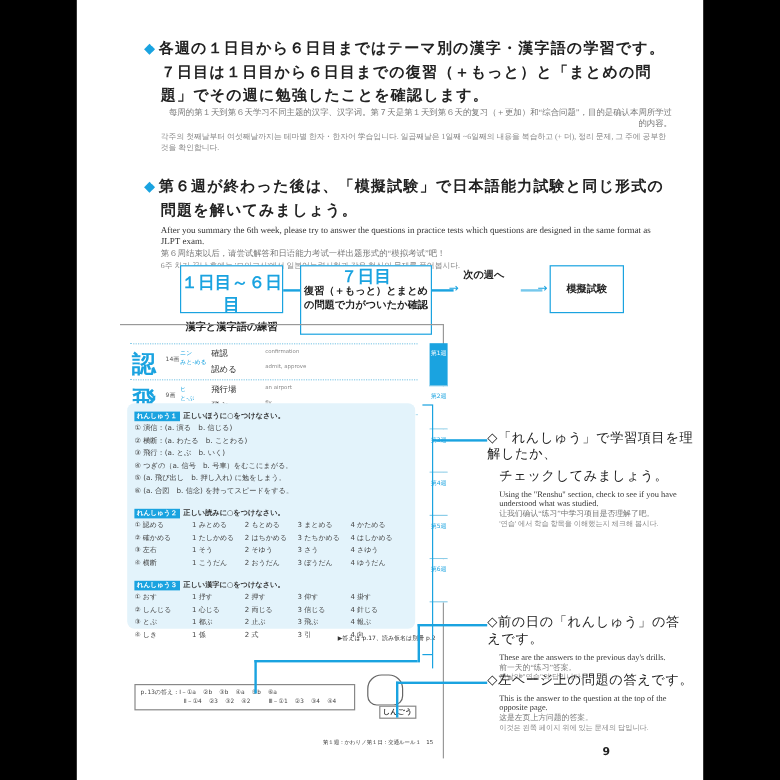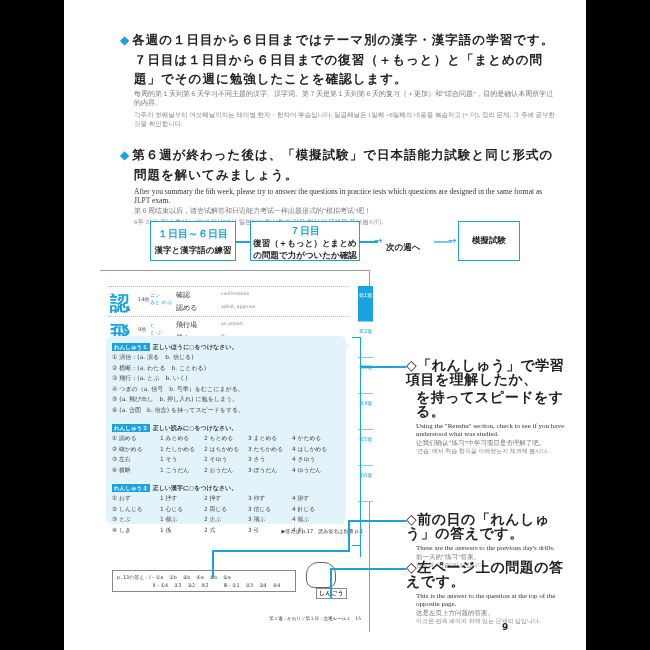--- a/index.html
+++ b/index.html
@@ -5,21 +5,21 @@
   * { box-sizing: border-box; margin: 0; padding: 0; }
   html, body { width: 650px; height: 650px; background: #000; overflow: hidden; }
   .page { position: absolute; left: 64px; top: 0; width: 522px; height: 650px; background: #fff; font-family: "DejaVu Sans", sans-serif; color: #222; }
   .blk { position: absolute; }
   .jp { font-size: 12.5px; font-weight: bold; letter-spacing: 1px; line-height: 19px; color: #222; }
   .diamond { color: #1aa3e0; font-size: 12px; margin-right: 2px; }
   .en { font-family: "Liberation Serif", serif; font-size: 7.5px; line-height: 8.5px; color: #333; }
   .zh { font-family: "Liberation Serif", serif; font-size: 7px; line-height: 9px; color: #777; }
   .ko { font-family: "Liberation Serif", serif; font-size: 6.5px; line-height: 9px; color: #888; }
   .flow-box { position: absolute; border: 1.5px solid #1aa3e0; background: #fff; font-size: 8.5px; font-weight: bold; text-align: center; color: #222; }
-  .flow-box .day { color: #1aa3e0; font-size: 10px; font-weight: bold; }
+  .flow-box .day { color: #1aa3e0; font-size: 14px; font-weight: bold; }
   .flow-line { position: absolute; background: #1aa3e0; height: 1.5px; }
   .arrow { position: absolute; color: #1aa3e0; font-size: 10px; line-height: 10px; }
   .inner { position: absolute; left: 36px; top: 270px; width: 270px; height: 362px; border-right: 1px solid #999; }
   .kanji-row { position: absolute; left: 8px; width: 240px; height: 30px; border-top: 1px dotted #8ccde8; }
   .big-kanji { position: absolute; left: 2px; top: 3px; font-size: 20px; color: #1aa3e0; font-weight: bold; font-family: "DejaVu Serif", serif; }
   .strokes { position: absolute; left: 30px; top: 9px; font-size: 5px; color: #555; }
   .reading { position: absolute; left: 42px; top: 5px; font-size: 5px; color: #1aa3e0; line-height: 7px; }
   .words { position: absolute; left: 68px; top: 2px; font-size: 7px; line-height: 13px; color: #333; }
   .gloss { position: absolute; left: 113px; top: 4px; font-size: 4.5px; line-height: 6.5px; color: #888; }
   .tabs { position: absolute; left: 258px; top: 16px; width: 15px; }
@@ -29,61 +29,61 @@
   .ex-head { font-size: 6px; font-weight: bold; color: #333; margin-top: 2px; height: 10px; line-height: 10px; }
   .ex-badge { display: inline-block; background: #1aa3e0; color: #fff; font-size: 5.5px; padding: 0 2px; margin-right: 3px; line-height: 8px; }
   .ex-line { font-size: 6px; color: #444; line-height: 10.5px; white-space: nowrap; }
   .grid { display: grid; grid-template-columns: 48px 44px 44px 44px 44px; font-size: 5.8px; color: #444; line-height: 10.5px; }
   .ref { position: absolute; right: 6px; top: 258px; font-size: 5px; color: #333; }
   .ans-box { position: absolute; left: 12px; top: 300px; width: 184px; height: 22px; border: 1.5px solid #888; font-size: 5px; color: #444; line-height: 8px; padding: 2px 4px; white-space: pre; font-family: "DejaVu Sans Mono", monospace; }
   .footer { position: absolute; right: 8px; top: 346px; font-size: 4.5px; color: #333; }
   .mascot { position: absolute; left: 206px; top: 292px; width: 30px; height: 26px; border: 1px solid #666; border-radius: 12px 12px 8px 8px; }
   .mascot-label { position: absolute; left: 216px; top: 318px; font-size: 6px; border: 1px solid #888; background: #fff; padding: 0 2px; color: #333; font-weight: bold; }
   .callout-line { position: absolute; background: #1aa3e0; }
-  .cap-jp { font-size: 14px; font-weight: bold; letter-spacing: 0.5px; color: #222; line-height: 14px; }
+  .cap-jp { font-size: 11px; font-weight: normal; letter-spacing: 0.5px; color: #222; line-height: 14px; }
   .cap-en { font-family: "Liberation Serif", serif; font-size: 7px; line-height: 8px; color: #333; margin-top: 4px; }
   .cap-zh { font-family: "Liberation Serif", serif; font-size: 6.5px; line-height: 9px; color: #777; }
   .cap-ko { font-family: "Liberation Serif", serif; font-size: 6px; line-height: 9px; color: #888; }
   .page-num { position: absolute; left: 438px; top: 622px; font-size: 9px; font-weight: bold; color: #222; }
 </style>
 </head>
 <body>
 
 <div class="page">
 
   <div class="blk" style="left:56px; top:30px; width:440px;">
     <div class="jp" style="padding-left:14px; text-indent:-14px;">
       <span class="diamond">◆</span><span>各週の１日目から６日目まではテーマ別の漢字・漢字語の学習です。７日目は１日目から６日目までの復習（＋もっと）と「まとめの問題」でその週に勉強したことを確認します。</span>
     </div>
-    <div class="zh" style="margin-left:14px; margin-top:2px;">每周的第１天到第６天学习不同主题的汉字、汉字词。第７天是第１天到第６天的复习（＋更加）和“综合问题”，目的是确认本周所学过的内容。</div>
+    <div class="zh" style="margin-left:14px; margin-top:2px;text-align:right;">每周的第１天到第６天学习不同主题的汉字、汉字词。第７天是第１天到第６天的复习（＋更加）和“综合问题”，目的是确认本周所学过的内容。</div>
     <div class="ko" style="margin-left:14px; margin-top:2px;">각주의 첫째날부터 여섯째날까지는 테마별 한자・한자어 学습입니다. 일곱째날은 1일째 ~6일째의 내용을 복습하고 (+ 더), 정리 문제, 그 주에 공부한 것을 확인합니다.</div>
   </div>
 
   <div class="blk" style="left:56px; top:145px; width:440px;">
     <div class="jp" style="padding-left:14px; text-indent:-14px;">
       <span class="diamond">◆</span><span>第６週が終わった後は、「模擬試験」で日本語能力試験と同じ形式の問題を解いてみましょう。</span>
     </div>
     <div class="en" style="margin-left:14px; margin-top:4px;">After you summary the 6th week, please try to answer the questions in practice tests which questions are designed in the same format as JLPT exam.</div>
     <div class="zh" style="margin-left:14px; margin-top:2px;">第６周结束以后，请尝试解答和日语能力考试一样出题形式的“模拟考试”吧！</div>
     <div class="ko" style="margin-left:14px; margin-top:1px;">6주 차가 끝난 후에는 '모의고사'에서 일본어능력시험과 같은 형식의 문제를 풀어봅시다.</div>
   </div>
 
   <div class="flow-box" style="left:86px; top:221px; width:86px; height:40px; padding-top:5px;">
     <div class="day">１日目～６日目</div>
     <div style="margin-top:4px;">漢字と漢字語の練習</div>
   </div>
   <div class="flow-line" style="left:172px; top:241px; width:14px;"></div>
-  <div class="flow-box" style="left:186px; top:221px; width:110px; height:40px; padding-top:3px; line-height:12px;">
+  <div class="flow-box" style="left:186px; top:221px; width:110px; height:58px; padding-top:3px; line-height:12px;">
     <div class="day">７日目</div>
     <div>復習（＋もっと）とまとめ</div>
     <div>の問題で力がついたか確認</div>
   </div>
   <div class="flow-line" style="left:296px; top:241px; width:18px;"></div>
   <div class="arrow" style="left:310px; top:236px;">→</div>
-  <div class="blk" style="left:322px; top:242px; font-size:8.5px; font-weight:bold;">次の週へ</div>
+  <div class="blk" style="left:322px; top:224px; font-size:8.5px; font-weight:bold;">次の週へ</div>
   <div class="flow-line" style="left:370px; top:241px; width:18px; opacity:0.6;"></div>
   <div class="arrow" style="left:384px; top:236px;">→</div>
   <div class="flow-box" style="left:394px; top:221px; width:62px; height:40px; padding-top:13px;">
     <div>模擬試験</div>
   </div>
 
   <div class="inner">
     <div style="position:absolute; left:0; top:0; width:270px; height:1px; background:#999;"></div>
 
     <div class="kanji-row" style="top:16px;">
@@ -199,21 +199,21 @@
   <div class="callout-line" style="left:148px; top:550px; width:1.5px; height:28px;"></div>
   <div class="callout-line" style="left:148px; top:550px; width:136px; height:1.5px;"></div>
   <div class="callout-line" style="left:284px; top:520px; width:1.5px; height:32px;"></div>
   <div class="callout-line" style="left:284px; top:520px; width:58px; height:1.5px;"></div>
 
   <div class="callout-line" style="left:266px; top:568px; width:1.5px; height:30px;"></div>
   <div class="callout-line" style="left:266px; top:568px; width:76px; height:1.5px;"></div>
 
   <div class="blk" style="left:342px; top:358px; width:172px;">
     <div class="cap-jp">◇「れんしゅう」で学習項目を理解したか、</div>
-    <div class="cap-jp" style="padding-left:10px; margin-top:4px;">を持ってスピードをする。</div>
+    <div class="cap-jp" style="padding-left:10px; margin-top:4px;">チェックしてみましょう。</div>
     <div class="cap-en" style="padding-left:10px;">Using the "Renshu" section, check to see if you have understood what was studied.</div>
     <div class="cap-zh" style="padding-left:10px;">让我们确认“练习”中学习项目是否理解了吧。</div>
     <div class="cap-ko" style="padding-left:10px;">'연습' 에서 학습 항목을 이해했는지 체크해 봅시다.</div>
   </div>
 
   <div class="blk" style="left:342px; top:512px; width:172px;">
     <div class="cap-jp">◇前の日の「れんしゅう」の答えです。</div>
     <div class="cap-en" style="padding-left:10px;">These are the answers to the previous day's drills.</div>
     <div class="cap-zh" style="padding-left:10px;">前一天的“练习”答案。</div>
     <div class="cap-ko" style="padding-left:10px;">전날의 "연습"의 답입니다.</div>

